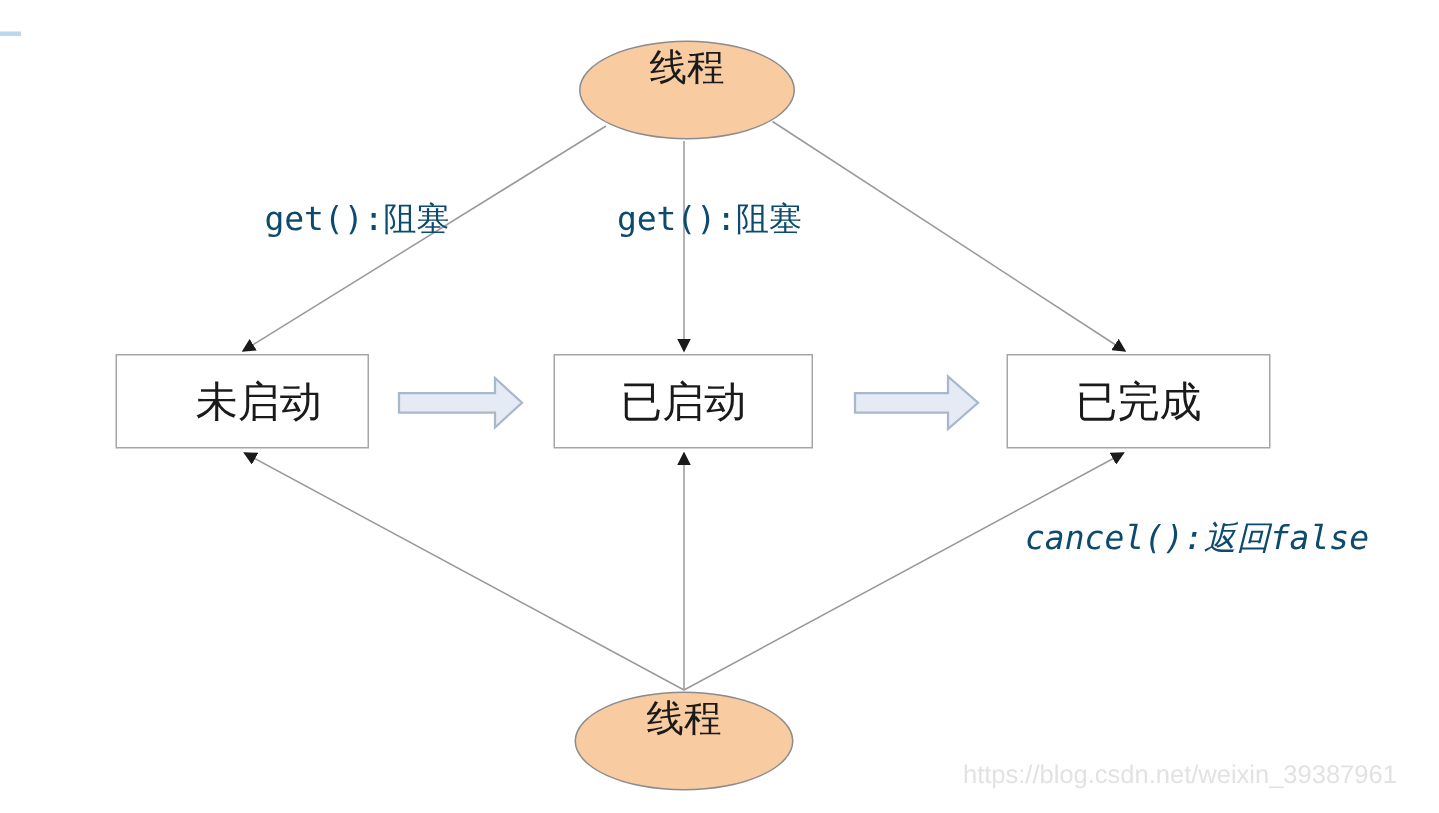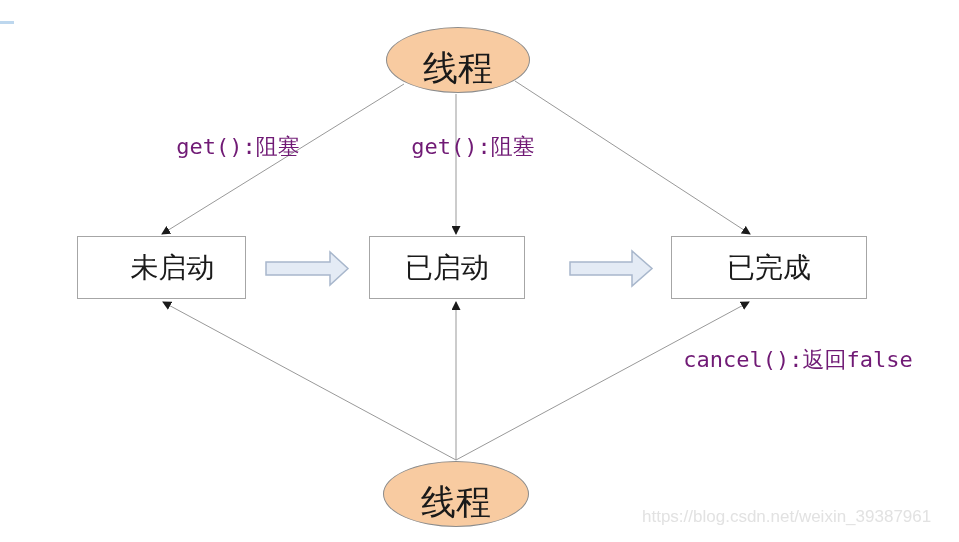--- a/index.html
+++ b/index.html
@@ -22,58 +22,58 @@
     fill: var(--block-arrow-fill, #E4EBF5);
     stroke: var(--block-arrow-stroke, #A8B7CC);
     stroke-width: 1.5;
   }
   .node-ellipse {
     position: absolute;
     border-radius: 50%;
     background: var(--node-fill, #F8CBA1);
     border: 1.5px solid var(--node-stroke, #8C8C8C);
     display: flex;
-    align-items: flex-end;
+    align-items: flex-start;
     justify-content: center;
     font-family: Liberation Serif, serif;
-    font-size: 35px;
+    font-size: 25px;
     box-sizing: border-box;
   }
   .node-ellipse.top { left: 386px; top: 27px; width: 144px; height: 66px; }
   .node-ellipse.bottom { left: 383px; top: 461px; width: 146px; height: 66px; }
   .state-box {
     position: absolute;
     background: #ffffff;
     border: 1px solid #A6A6A6;
     display: flex;
     align-items: center;
     justify-content: center;
     font-family: "DejaVu Serif", "Liberation Serif", serif;
     font-size: 28px;
     box-sizing: border-box;
   }
   .state-box.s0 { left: 77px;  top: 236px; width: 169px; height: 63px; padding-left: 22px; }
-  .state-box.s1 { left: 369px; top: 236px; width: 156px; height: 63px; }
-  .state-box.s2 { left: 671px; top: 236px; width: 196px; height: 63px; text-align: right; }
+  .state-box.s1 { left: 369px; top: 236px; width: 173px; height: 63px; }
+  .state-box.s2 { left: 671px; top: 236px; width: 176px; height: 63px; text-align: right; }
   .edge-label {
     position: absolute;
     transform: translateX(-50%);
     text-align: center;
     white-space: pre-line;
     width: max-content;
     font-size: 22px;
     line-height: 28px;
-    color: #701a75;
+    color: #0c4a6e;
   }
   .edge-label.l-top-left  { left: 238px; top: 133px; }
   .edge-label.l-top-mid   { left: 473px; top: 133px; }
   .edge-label.l-top-right { left: 733px; top: 130px; }
   .edge-label.l-bot-left  { left: 131px; top: 341px; }
   .edge-label.l-bot-mid   { left: 460px; top: 308px; }
-  .edge-label.l-bot-right { left: 798px; top: 346px; }
+  .edge-label.l-bot-right { left: 798px; top: 346px; font-style: italic; }
   .watermark {
     position: absolute;
     left: 642px; top: 507px;
     font-family: "Liberation Sans", "DejaVu Sans", sans-serif;
     font-size: 17px;
     color: #e2e2e2;
     white-space: nowrap;
   }
   .corner-tick {
     position: absolute;

